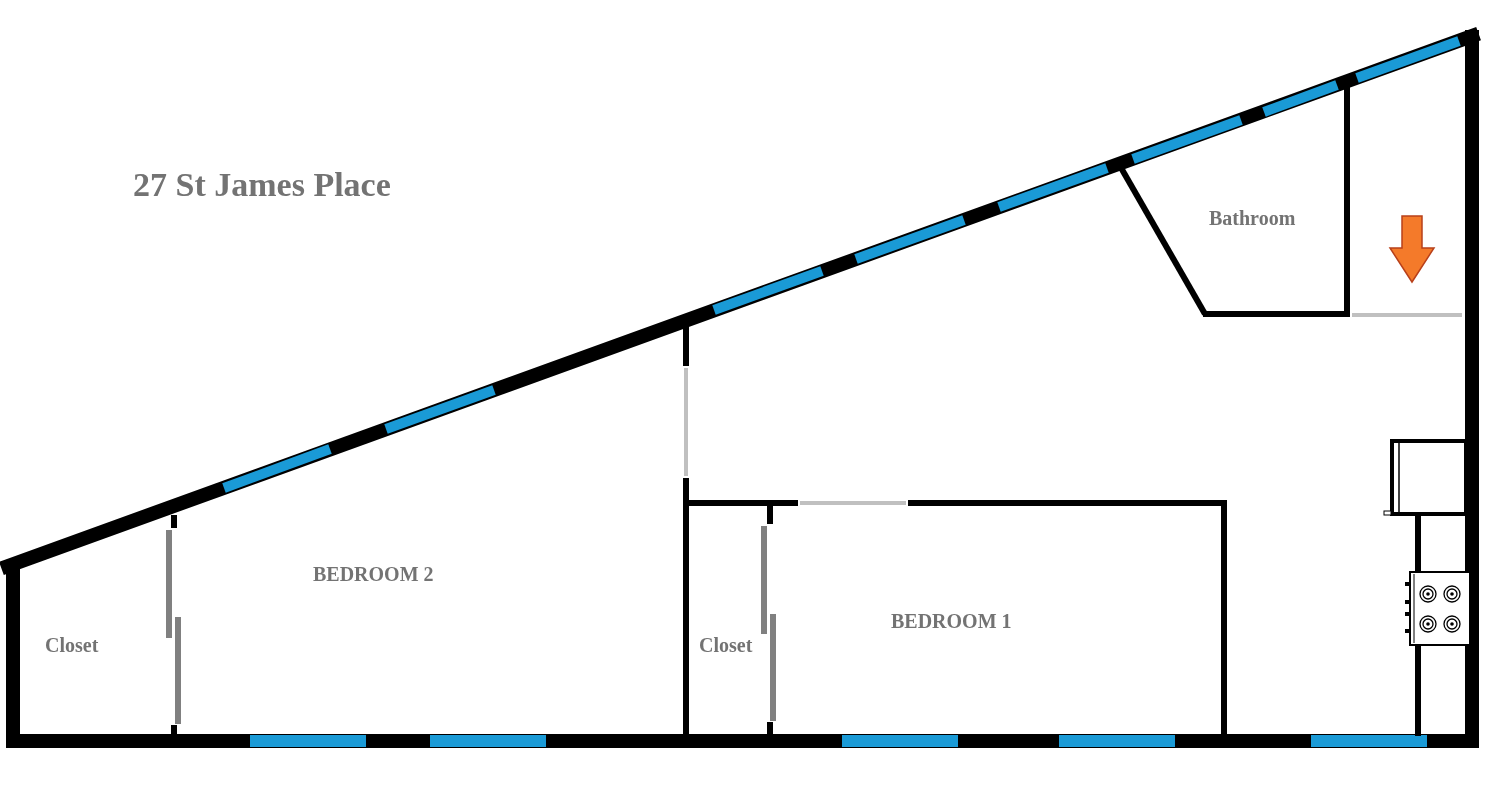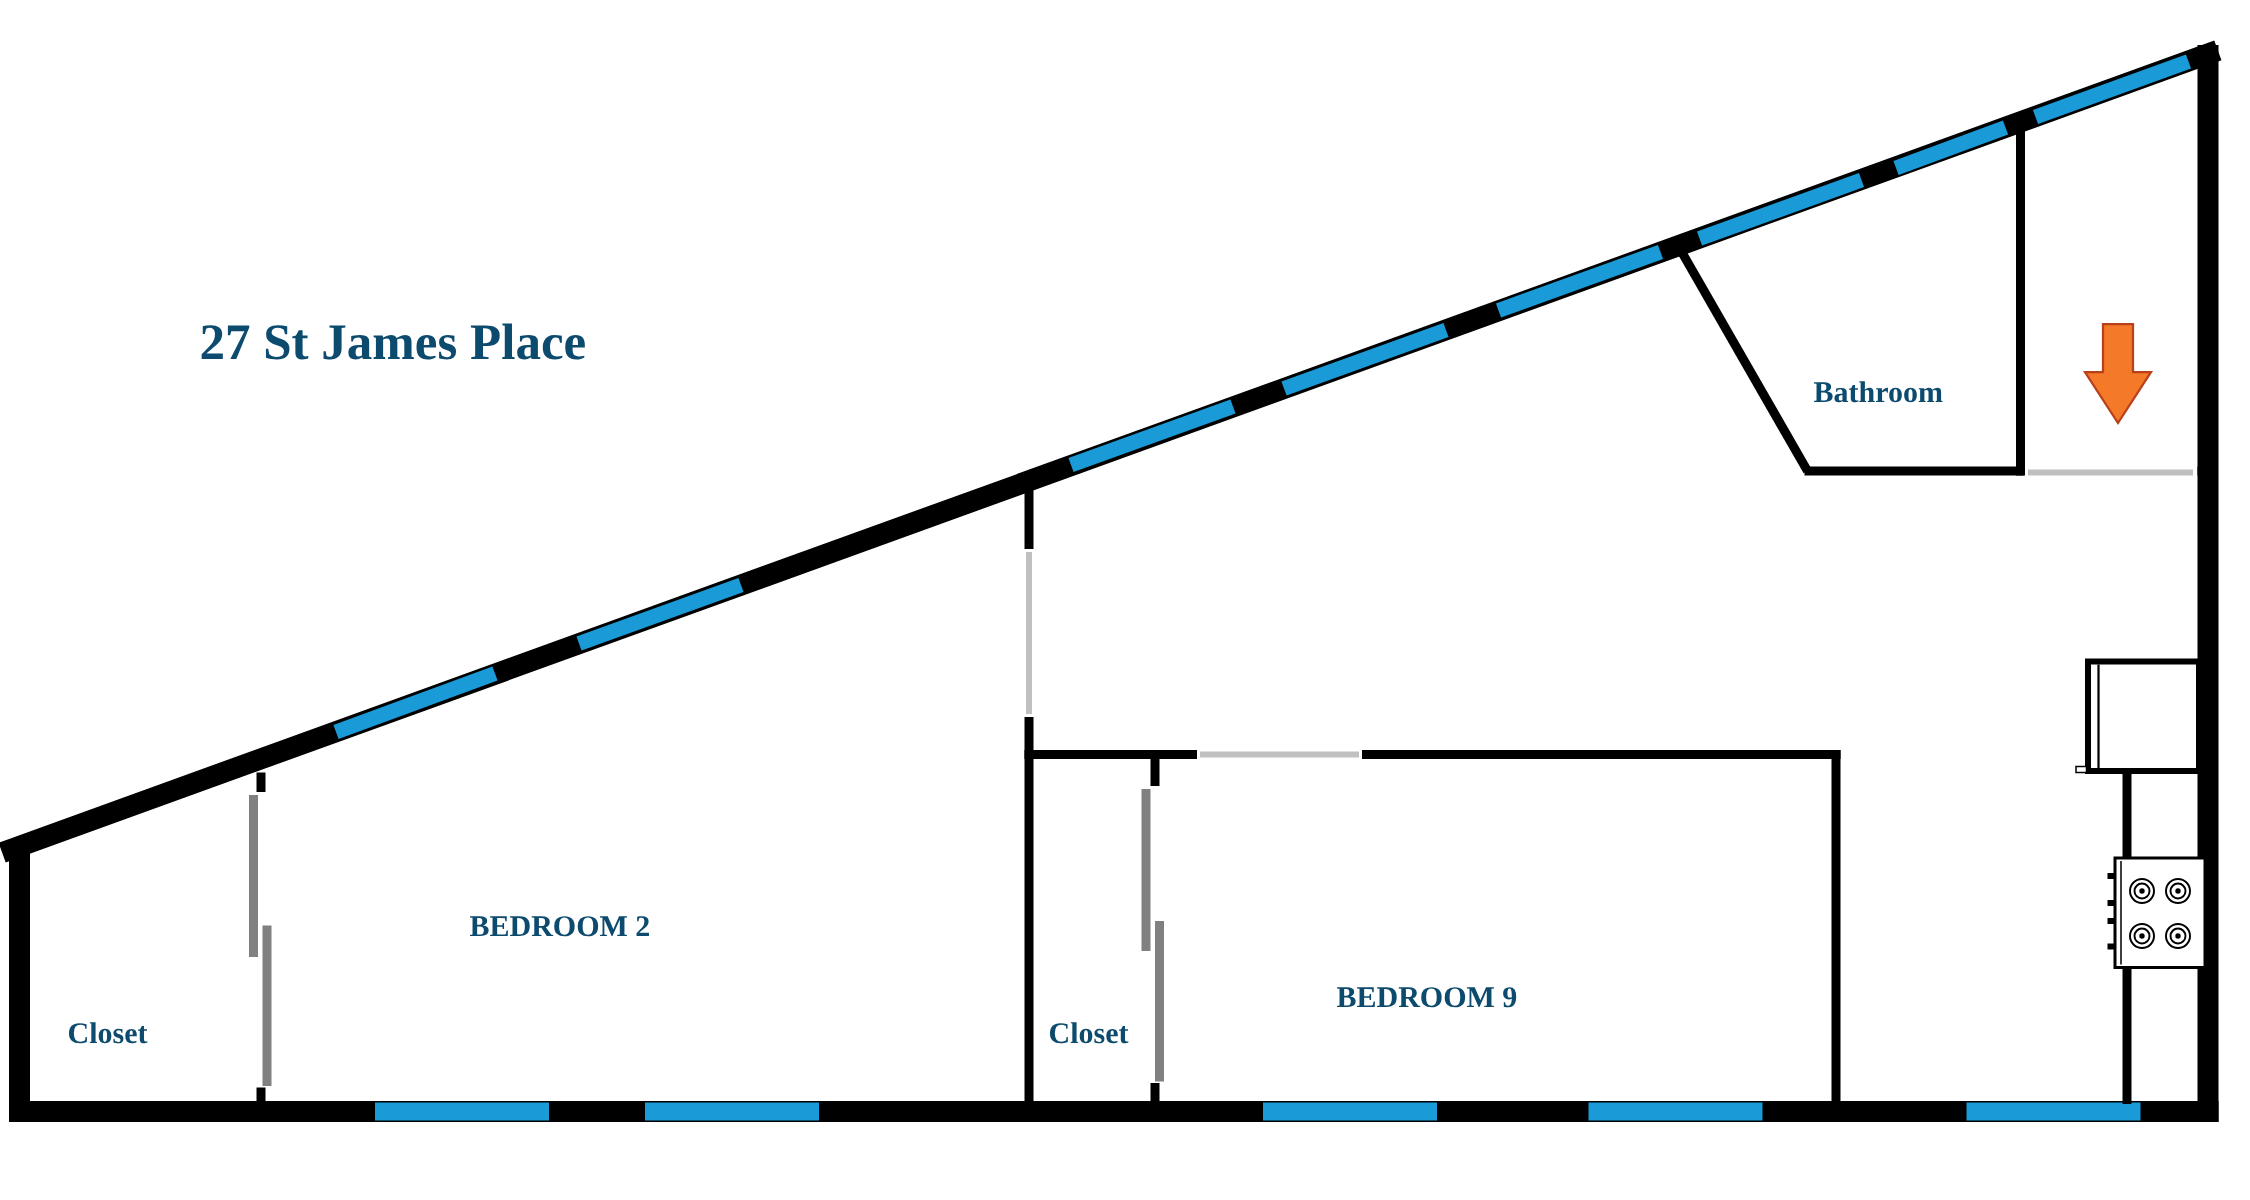--- a/index.html
+++ b/index.html
@@ -1,20 +1,20 @@
 <!DOCTYPE html>
 <html><head>
 <meta charset="utf-8">
 <style>
   html, body { margin: 0; padding: 0; background: #ffffff; }
   body { width: 1500px; height: 800px; overflow: hidden; position: relative;
          font-family: "Liberation Serif", "DejaVu Serif", serif; }
   #plan { position: absolute; left: 0; top: 0; width: 1500px; height: 800px; }
   .lbl { position: absolute; font-family: "Liberation Serif", "DejaVu Serif", serif;
-         font-weight: bold; color: #0c4a6e; white-space: nowrap; margin-top: 44px; }
+         font-weight: bold; color: #737373; white-space: nowrap; }
   .title { font-size: 34px; left: 133px; top: 166px; }
   .room { font-size: 20px; }
 </style>
 </head>
 <body>
 
 <svg id="plan" viewBox="0 0 1500 800" xmlns="http://www.w3.org/2000/svg">
 
   <g>
     <line x1="8" y1="566" x2="1472" y2="36" stroke="#000" stroke-width="14" stroke-linecap="square"></line>
@@ -114,16 +114,16 @@
       <circle cx="1428" cy="624" r="1.8"></circle>
         <circle cx="1452" cy="624" r="1.8"></circle>
     </g>
   </g>
 
   <polygon points="1402,216 1422,216 1422,248 1434,248 1412,282 1390,248 1402,248" fill="#f47a2a" stroke="#b8401a" stroke-width="1.5"></polygon>
 </svg>
 
 <div class="lbl title">27 St James Place</div>
 <div class="lbl room" style="left:313px; top:563px;">BEDROOM 2</div>
-<div class="lbl room" style="left:891px; top:610px;">BEDROOM 9</div>
+<div class="lbl room" style="left:891px; top:610px;">BEDROOM 1</div>
 <div class="lbl room" style="left:45px; top:634px;">Closet</div>
 <div class="lbl room" style="left:699px; top:634px;">Closet</div>
 <div class="lbl room" style="left:1209px; top:207px;">Bathroom</div>
 
 </body></html>

